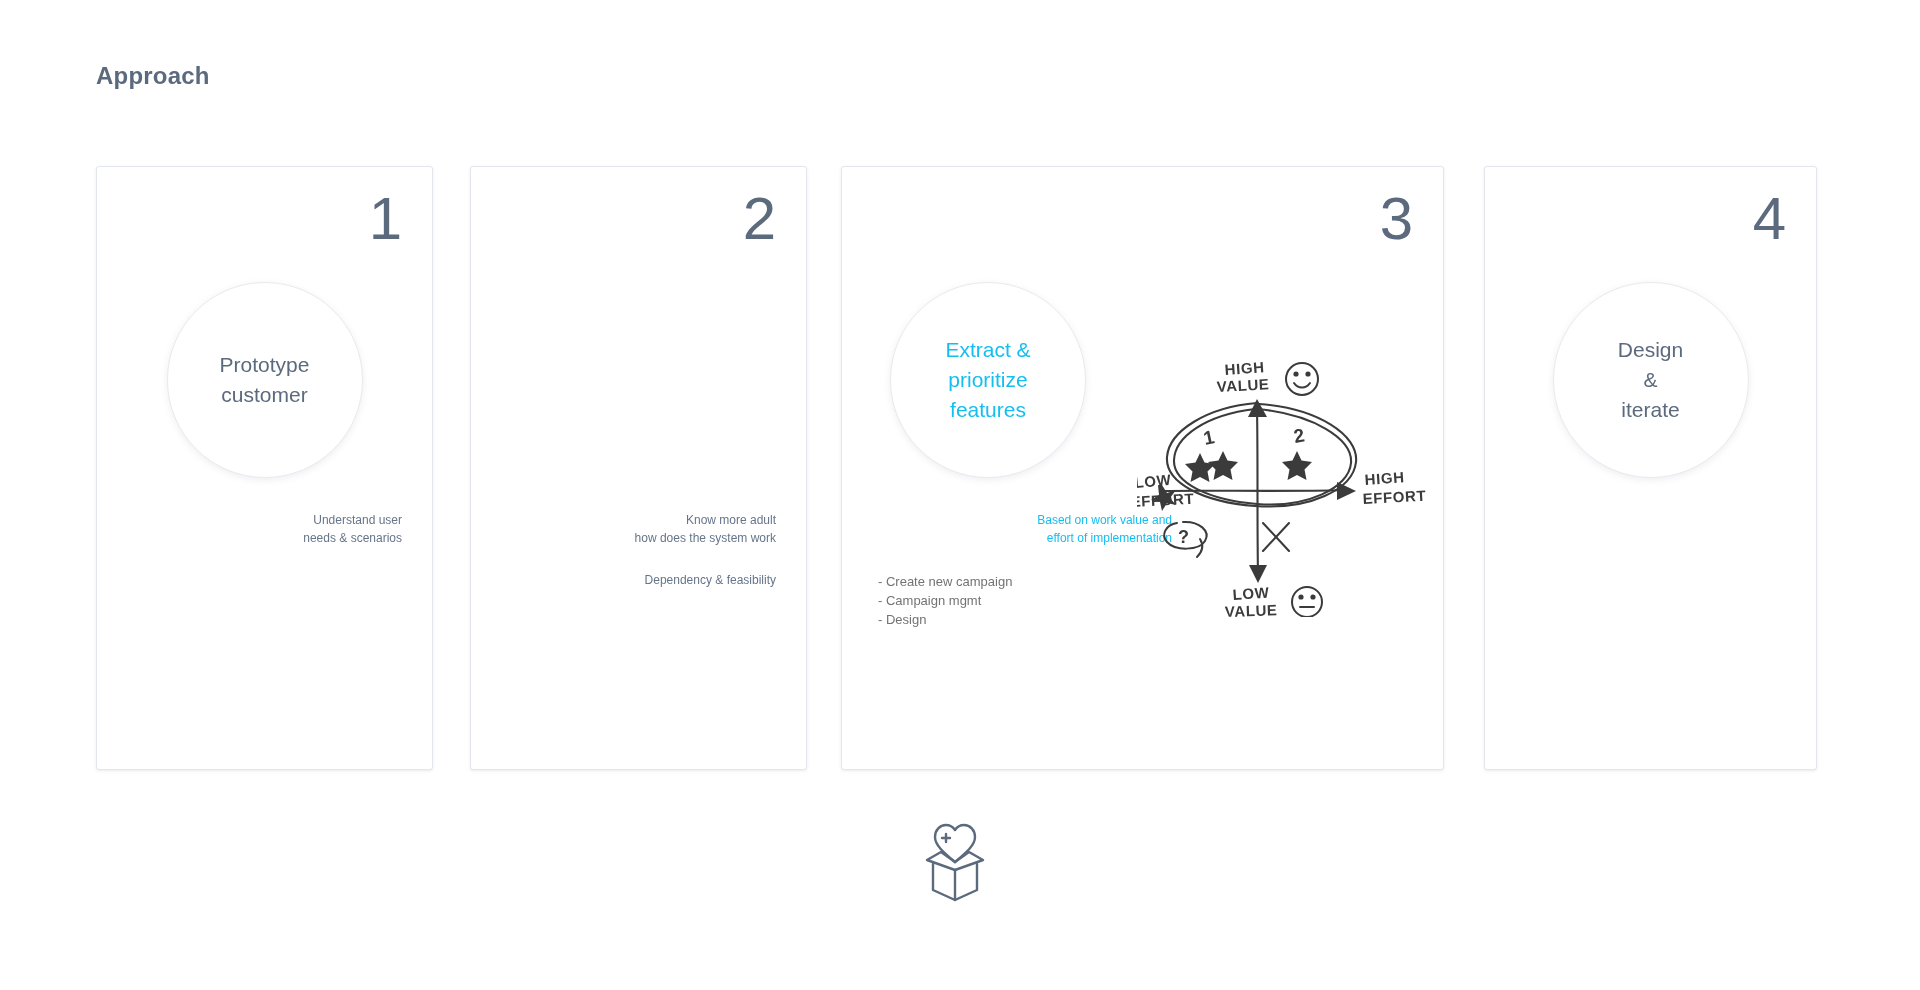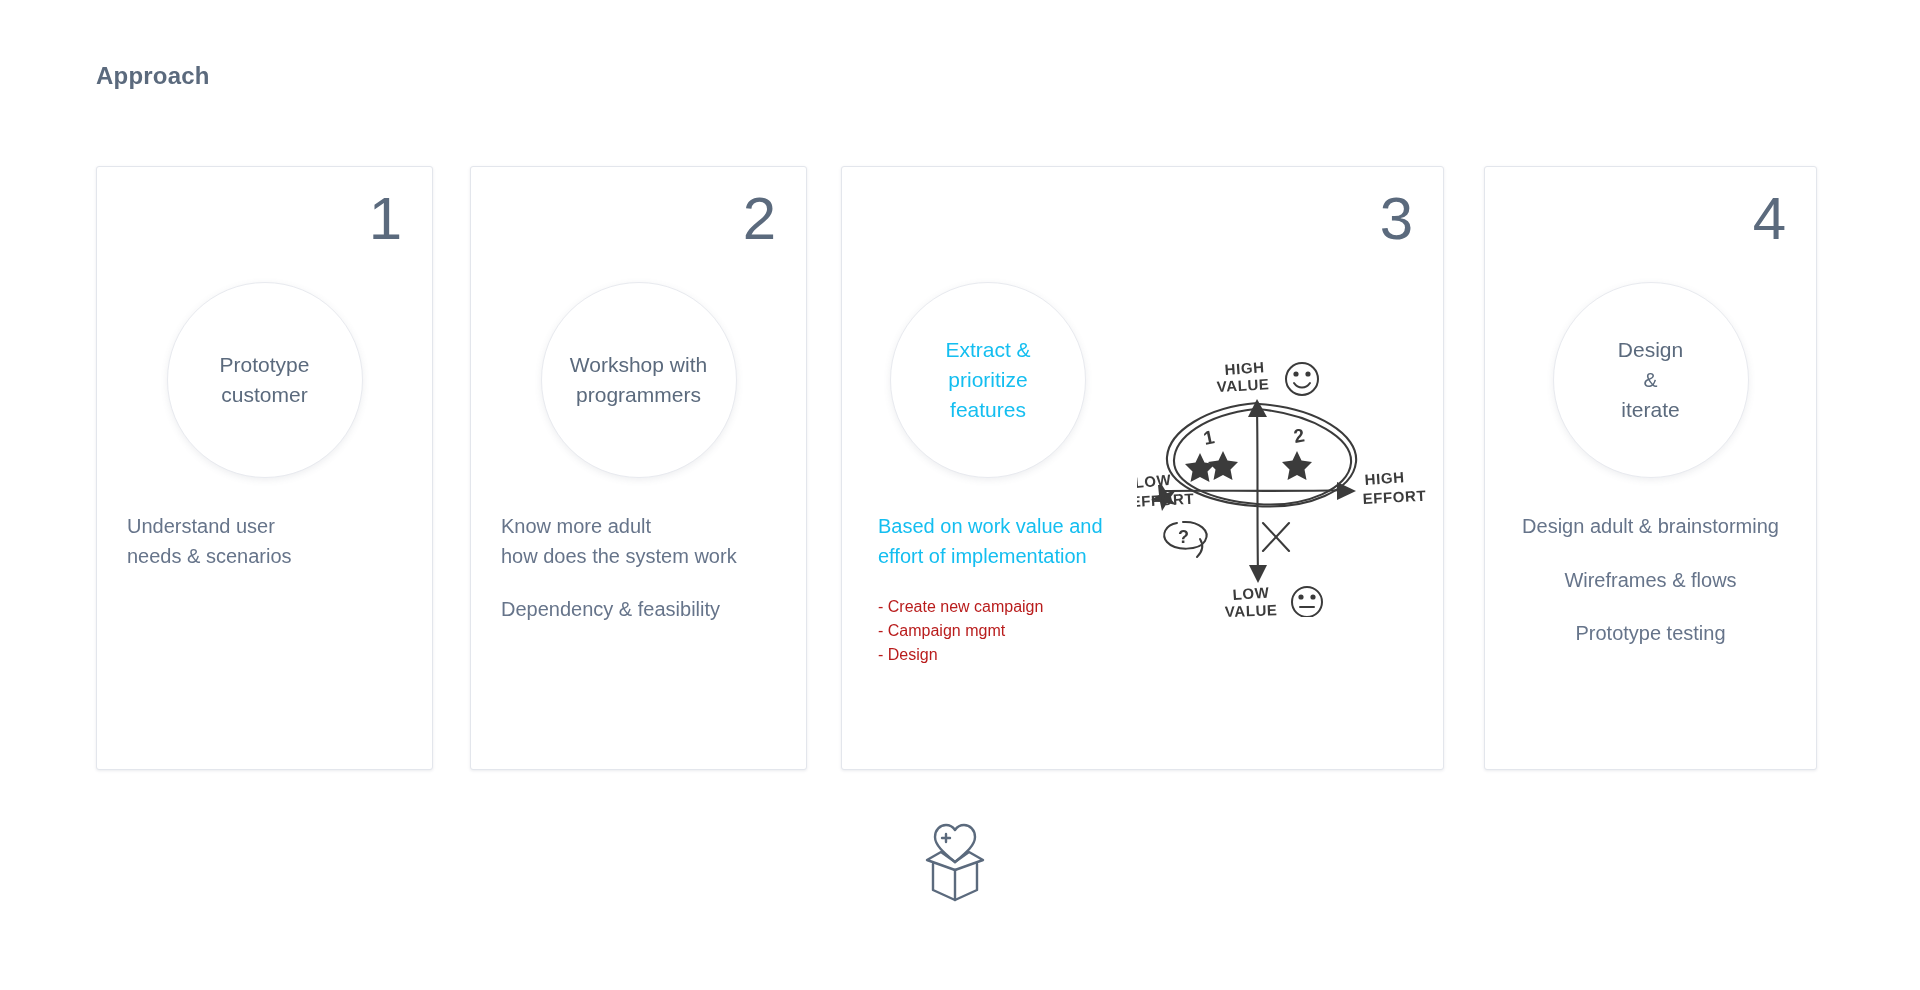--- a/index.html
+++ b/index.html
@@ -76,36 +76,37 @@
 
   .card-body {
     position: absolute;
     left: 0;
     top: 345px;
     width: 100%;
     padding: 0 30px;
   }
   .card-3 .card-body { padding: 0 0 0 36px; width: 330px; }
   .body-line {
-    font-size: 20px;
+    font-size: 12px;
     line-height: 1.48;
     color: #66748a;
     white-space: pre-line;
+    text-align: right;
   }
   .body-line.accent { color: #14bef0; }
   .body-block { margin-bottom: 24px; }
   .body-block:last-child { margin-bottom: 0; }
   .align-left { text-align: left; }
   .align-center { text-align: center; }
 
   .bullets { margin-top: 4px; }
   .bullet {
-    font-size: 16px;
+    font-size: 13px;
     line-height: 1.49;
-    color: #b91c1c;
+    color: #737373;
   }
 
   .sketch {
     position: absolute;
     left: 295px;
     top: 190px;
     width: 290px;
     height: 260px;
   }
 
@@ -133,24 +134,20 @@
 customer</div>
       </div>
       <div class="card-body align-left">
         <div class="body-line body-block">Understand user
 needs &amp; scenarios</div>
       </div>
     </div>
 
     <div class="card card-2">
       <div class="card-number">2</div>
-      <div class="circle circle-1">
-        <div class="circle-text">Workshop with
-programmers</div>
-      </div>
       <div class="card-body align-left">
         <div class="body-line body-block">Know more adult
 how does the system work</div>
         <div class="body-line body-block">Dependency &amp; feasibility</div>
       </div>
     </div>
 
     <div class="card card-3">
       <div class="card-number">3</div>
       <div class="circle circle-3">
@@ -235,25 +232,20 @@
       </svg>
     </div>
 
     <div class="card card-4">
       <div class="card-number">4</div>
       <div class="circle circle-1">
         <div class="circle-text">Design
 &amp;
 iterate</div>
       </div>
-      <div class="card-body align-center">
-        <div class="body-line body-block">Design adult &amp; brainstorming</div>
-        <div class="body-line body-block">Wireframes &amp; flows</div>
-        <div class="body-line body-block">Prototype testing</div>
-      </div>
     </div>
 
   </div>
 
   <svg class="footer-icon" viewBox="0 0 100 100" xmlns="http://www.w3.org/2000/svg">
     <g fill="none" stroke="#5b6a7d" stroke-width="2.4" stroke-linecap="round" stroke-linejoin="round">
 
       <path d="M50 50 C38 40 30 33 30 25 C30 18 35 13 41 13 C45 13 48 15 50 18 C52 15 55 13 59 13 C65 13 70 18 70 25 C70 33 62 40 50 50 Z"></path>
 
       <path d="M41 22 L41 30"></path>

